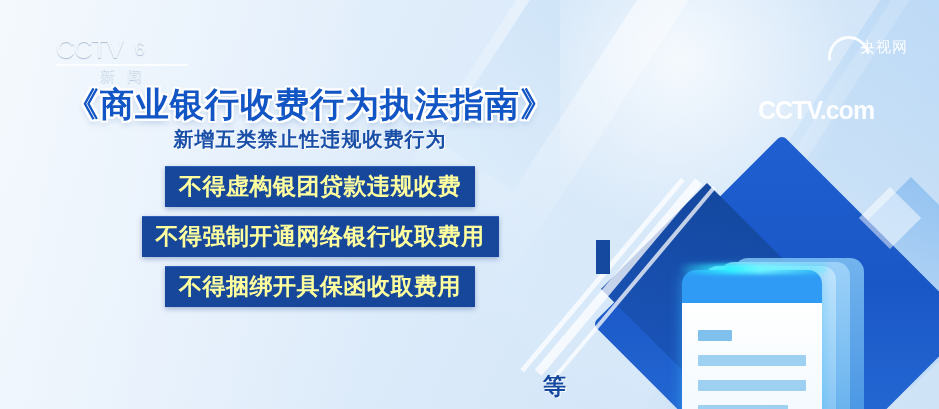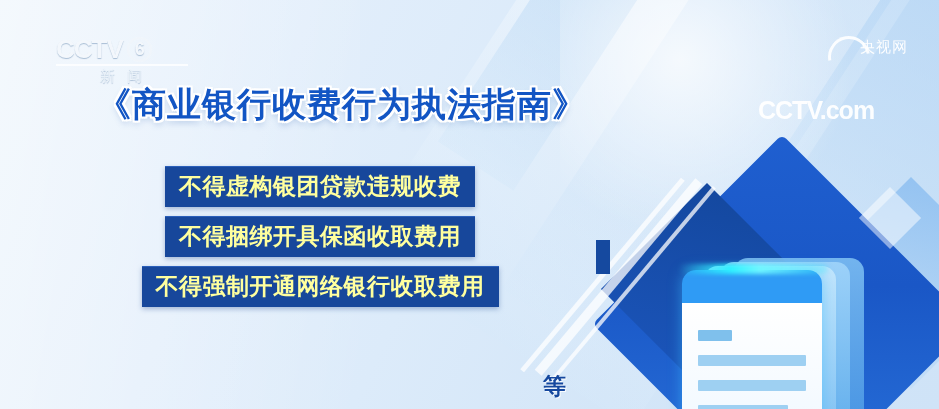--- a/index.html
+++ b/index.html
@@ -100,21 +100,21 @@
   .sq-b{left:868px;top:196px;width:44px;height:44px;background:rgba(255,255,255,.5);transform:rotate(45deg);}
 
   
   #cctv13{
     position:absolute;left:56px;top:36px;width:132px;height:48px;
     color:#ffffff;opacity:.92;
     text-shadow:0 1px 1px rgba(120,150,185,.65);
   }
   #cctv13 .row1{
     display:flex;align-items:center;gap:4px;
-    font-size:26px;font-weight:bold;letter-spacing:-1px;line-height:26px;
+    font-size:26px;font-weight:normal;letter-spacing:-1px;line-height:26px;
     color:#f4f8fc;
   }
   #cctv13 .ch13{
     border:2px solid #f1f6fb;border-radius:13px;
     padding:0 6px;font-size:18px;line-height:21px;
   }
   #cctv13 .rule{height:2px;background:rgba(255,255,255,.85);margin:2px 0 1px;}
   #cctv13 .row2{
     text-align:center;font-size:15px;letter-spacing:12px;
     color:#eef5fb;padding-left:10px;
@@ -134,21 +134,21 @@
     letter-spacing:-1px;line-height:25px;color:rgba(255,255,255,.95);margin-top:48px;
   }
   #watermark .wm-arc{
     position:absolute;left:70px;top:-4px;width:36px;height:36px;
     border:3px solid rgba(255,255,255,.9);border-radius:50%;
     border-right-color:transparent;border-bottom-color:transparent;
     transform:rotate(35deg);
   }
 
   
-  #headline{position:absolute;left:0;top:84px;width:620px;text-align:center;margin-left:32px;}
+  #headline{position:absolute;left:0;top:84px;width:620px;text-align:center;}
   #title{
     font-size:34px;font-weight:bold;color:#1255c4;letter-spacing:1px;
     line-height:40px;
     text-shadow:
       2px 0 0 #ffffff,-2px 0 0 #ffffff,0 2px 0 #ffffff,0 -2px 0 #ffffff,
       2px 2px 0 #ffffff,-2px 2px 0 #ffffff,2px -2px 0 #ffffff,-2px -2px 0 #ffffff,
       0 4px 6px rgba(60,110,180,.35);
   }
   #subtitle{
     margin-top:2px;font-size:20px;font-weight:bold;color:#1a4fa8;
@@ -222,35 +222,36 @@
   </div>
 
   <div id="watermark">
     <div class="wm-arc"></div>
     <div class="wm-cn">央视网</div>
     <div class="wm-en">CCTV.com</div>
   </div>
 
   <div id="headline">
     <div id="title">《商业银行收费行为执法指南》</div>
+    <div id="subtitle">新增五类禁止性违规收费行为</div>
   </div>
 
   <div id="banner-list">
     <div class="banner-row">
       <div class="banner">
         <span>不得虚构银团贷款违规收费</span>
       </div>
     </div>
     <div class="banner-row">
       <div class="banner">
+        <span>不得强制开通网络银行收取费用</span>
+      </div>
+    </div>
+    <div class="banner-row">
+      <div class="banner">
         <span>不得捆绑开具保函收取费用</span>
       </div>
     </div>
-    <div class="banner-row">
-      <div class="banner">
-        <span>不得强制开通网络银行收取费用</span>
-      </div>
-    </div>
   </div>
 
   <div id="deng">等</div>
 
 </div>
 
 </body></html>

